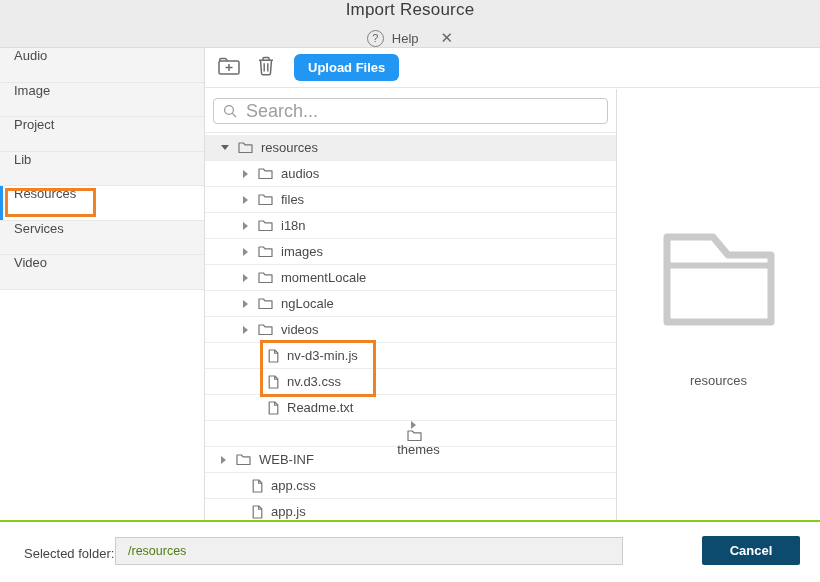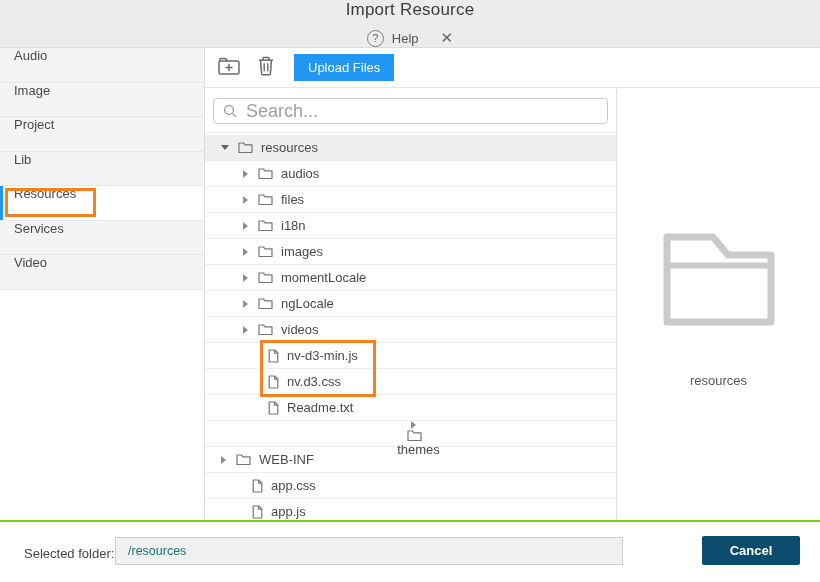--- a/index.html
+++ b/index.html
@@ -18,21 +18,21 @@
   .sidebar{position:absolute;left:0;top:48px;width:205px;bottom:62px;background:#fff;border-right:1px solid #ddd;box-sizing:border-box;}
   .side-item{position:relative;height:34.5px;background:#f4f4f4;border-bottom:1px solid #e7e7e7;display:flex;align-items:flex-start;padding-left:14px;font-size:13px;color:#4a4a4a;cursor:pointer;box-sizing:border-box;}
   .side-item.selected{background:#fff;}
   .side-item.selected::before{content:"";position:absolute;left:0;top:0;bottom:0;width:3px;background:var(--accent);}
   .side-annotation{position:absolute;left:5px;top:2px;width:91px;height:29px;border:3px solid var(--orange);box-sizing:border-box;pointer-events:none;}
 
   
   .main{position:absolute;left:205px;top:48px;right:0;bottom:62px;background:#fff;}
   .toolbar{height:40px;border-bottom:1px solid #e5e5e5;display:flex;align-items:center;padding-left:8px;box-sizing:border-box;background:#fff;}
   .tool-btn{background:none;border:none;padding:2px 4px;margin-right:7px;cursor:pointer;display:flex;align-items:center;}
-  .upload-btn{margin-left:7px;height:27px;padding:4px 14px;background:var(--accent);color:#fff;border:none;border-radius:0;font-size:13px;font-weight:normal;font-family:inherit;cursor:pointer;}
+  .upload-btn{margin-left:7px;height:27px;padding:4px 14px;background:var(--accent);color:#fff;border:none;border-radius:6px;font-size:13px;font-weight:bold;font-family:inherit;cursor:pointer;}
 
   .content{position:absolute;top:41px;left:0;right:0;bottom:0;display:flex;}
   .tree-col{width:412px;border-right:1px solid #ddd;box-sizing:border-box;display:flex;flex-direction:column;background:#fff;}
   .search-area{height:44px;border-bottom:1px solid #e9e9e9;padding:9px 8px;box-sizing:border-box;flex:none;}
   .search-box{height:26px;border:1px solid #c9c9c9;border-radius:4px;display:flex;align-items:center;padding:0 9px;box-sizing:border-box;background:#fff;}
   .search-ic{display:flex;margin-right:7px;}
   .search-input{border:none;outline:none;flex:1;font-size:18px;color:#555;font-family:inherit;background:transparent;}
   .search-input::placeholder{color:#9e9e9e;}
 
   .tree{position:relative;flex:1;overflow:hidden;padding-top:2px;}
@@ -42,21 +42,21 @@
   .arr-d{width:0;height:0;border-top:5px solid #5f5f5f;border-left:4px solid transparent;border-right:4px solid transparent;margin-right:9px;flex:none;}
   .tree-ic{display:flex;margin-right:8px;flex:none;}
   .tree-annotation{position:absolute;left:55px;width:116px;border:3px solid var(--orange);box-sizing:border-box;pointer-events:none;}
 
   .preview{flex:1;display:flex;flex-direction:column;align-items:center;padding-top:143px;background:#fff;box-sizing:border-box;}
   .preview-label{margin-top:42px;font-size:13px;color:#555;}
 
   
   .ftr{position:absolute;left:0;bottom:0;right:0;height:62px;border-top:2px solid #84cc16;background:#fff;box-sizing:border-box;}
   .ftr-label{position:absolute;left:24px;top:24px;font-size:13px;color:#444;}
-  .ftr-input{position:absolute;left:115px;top:15px;width:508px;height:28px;background:#f0f0f0;border:1px solid #ccc;box-sizing:border-box;font-size:12.5px;color:#0f766e;padding:0 12px;font-family:inherit;}
+  .ftr-input{position:absolute;left:115px;top:15px;width:508px;height:28px;background:#f0f0f0;border:1px solid #ccc;box-sizing:border-box;font-size:12.5px;color:#4d7c0f;padding:0 12px;font-family:inherit;}
   .cancel-btn{position:absolute;right:20px;top:14px;width:98px;height:29px;background:#0c4a6e;color:#fff;border:none;border-radius:2px;font-size:13px;font-weight:bold;font-family:inherit;cursor:pointer;}
 </style>
 </head>
 <body>
 
 <div class="stage">
 
   <div class="hdr">
     <div class="hdr-title">Import Resource</div>
     <div class="hdr-right">

